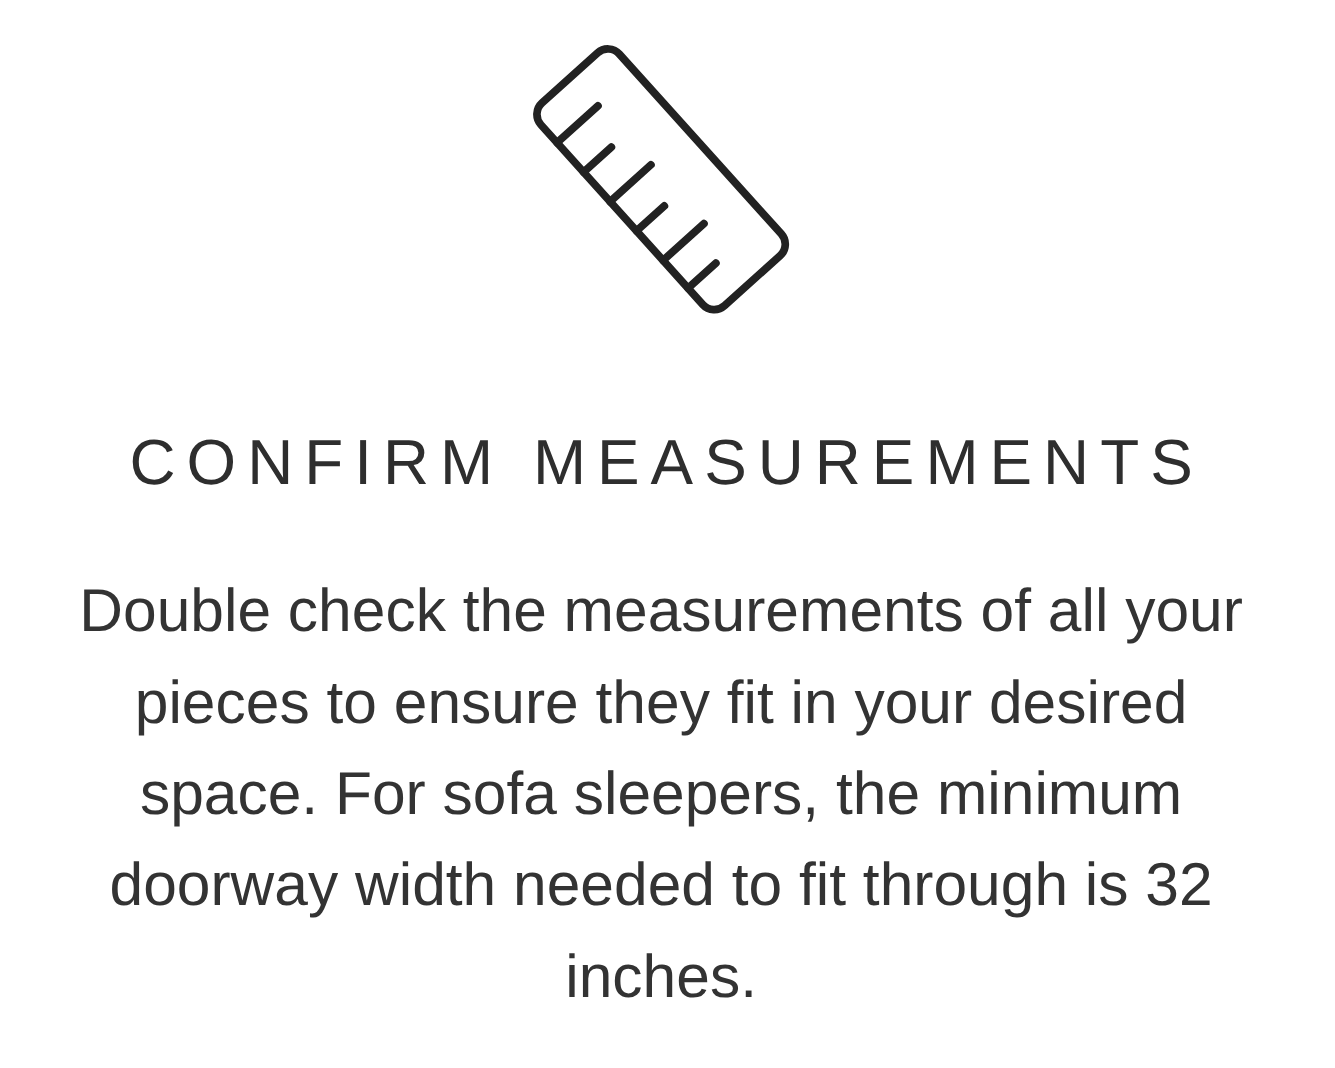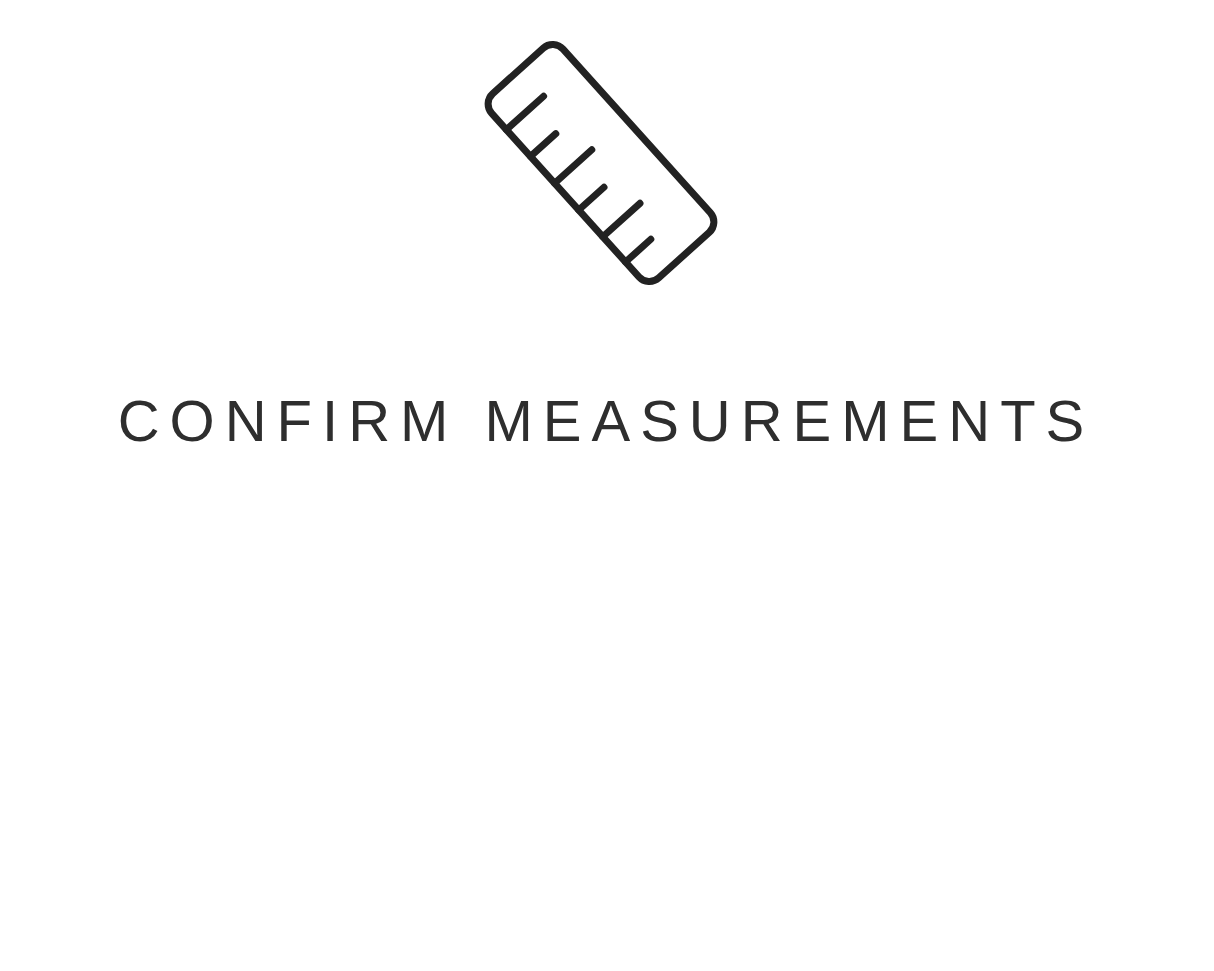--- a/index.html
+++ b/index.html
@@ -68,14 +68,15 @@
         <line x1="82" y1="116" x2="132" y2="116"></line>
         <line x1="82" y1="152" x2="116" y2="152"></line>
         <line x1="82" y1="188" x2="132" y2="188"></line>
         <line x1="82" y1="222" x2="116" y2="222"></line>
       </g>
     </svg>
   </div>
 
   <div class="headline">CONFIRM MEASUREMENTS</div>
 
+  <div class="body-text">Double check the measurements of all your pieces to ensure they fit in your desired space. For sofa sleepers, the minimum doorway width needed to fit through is 32 inches.</div>
 
 </div>
 
 </body></html>

